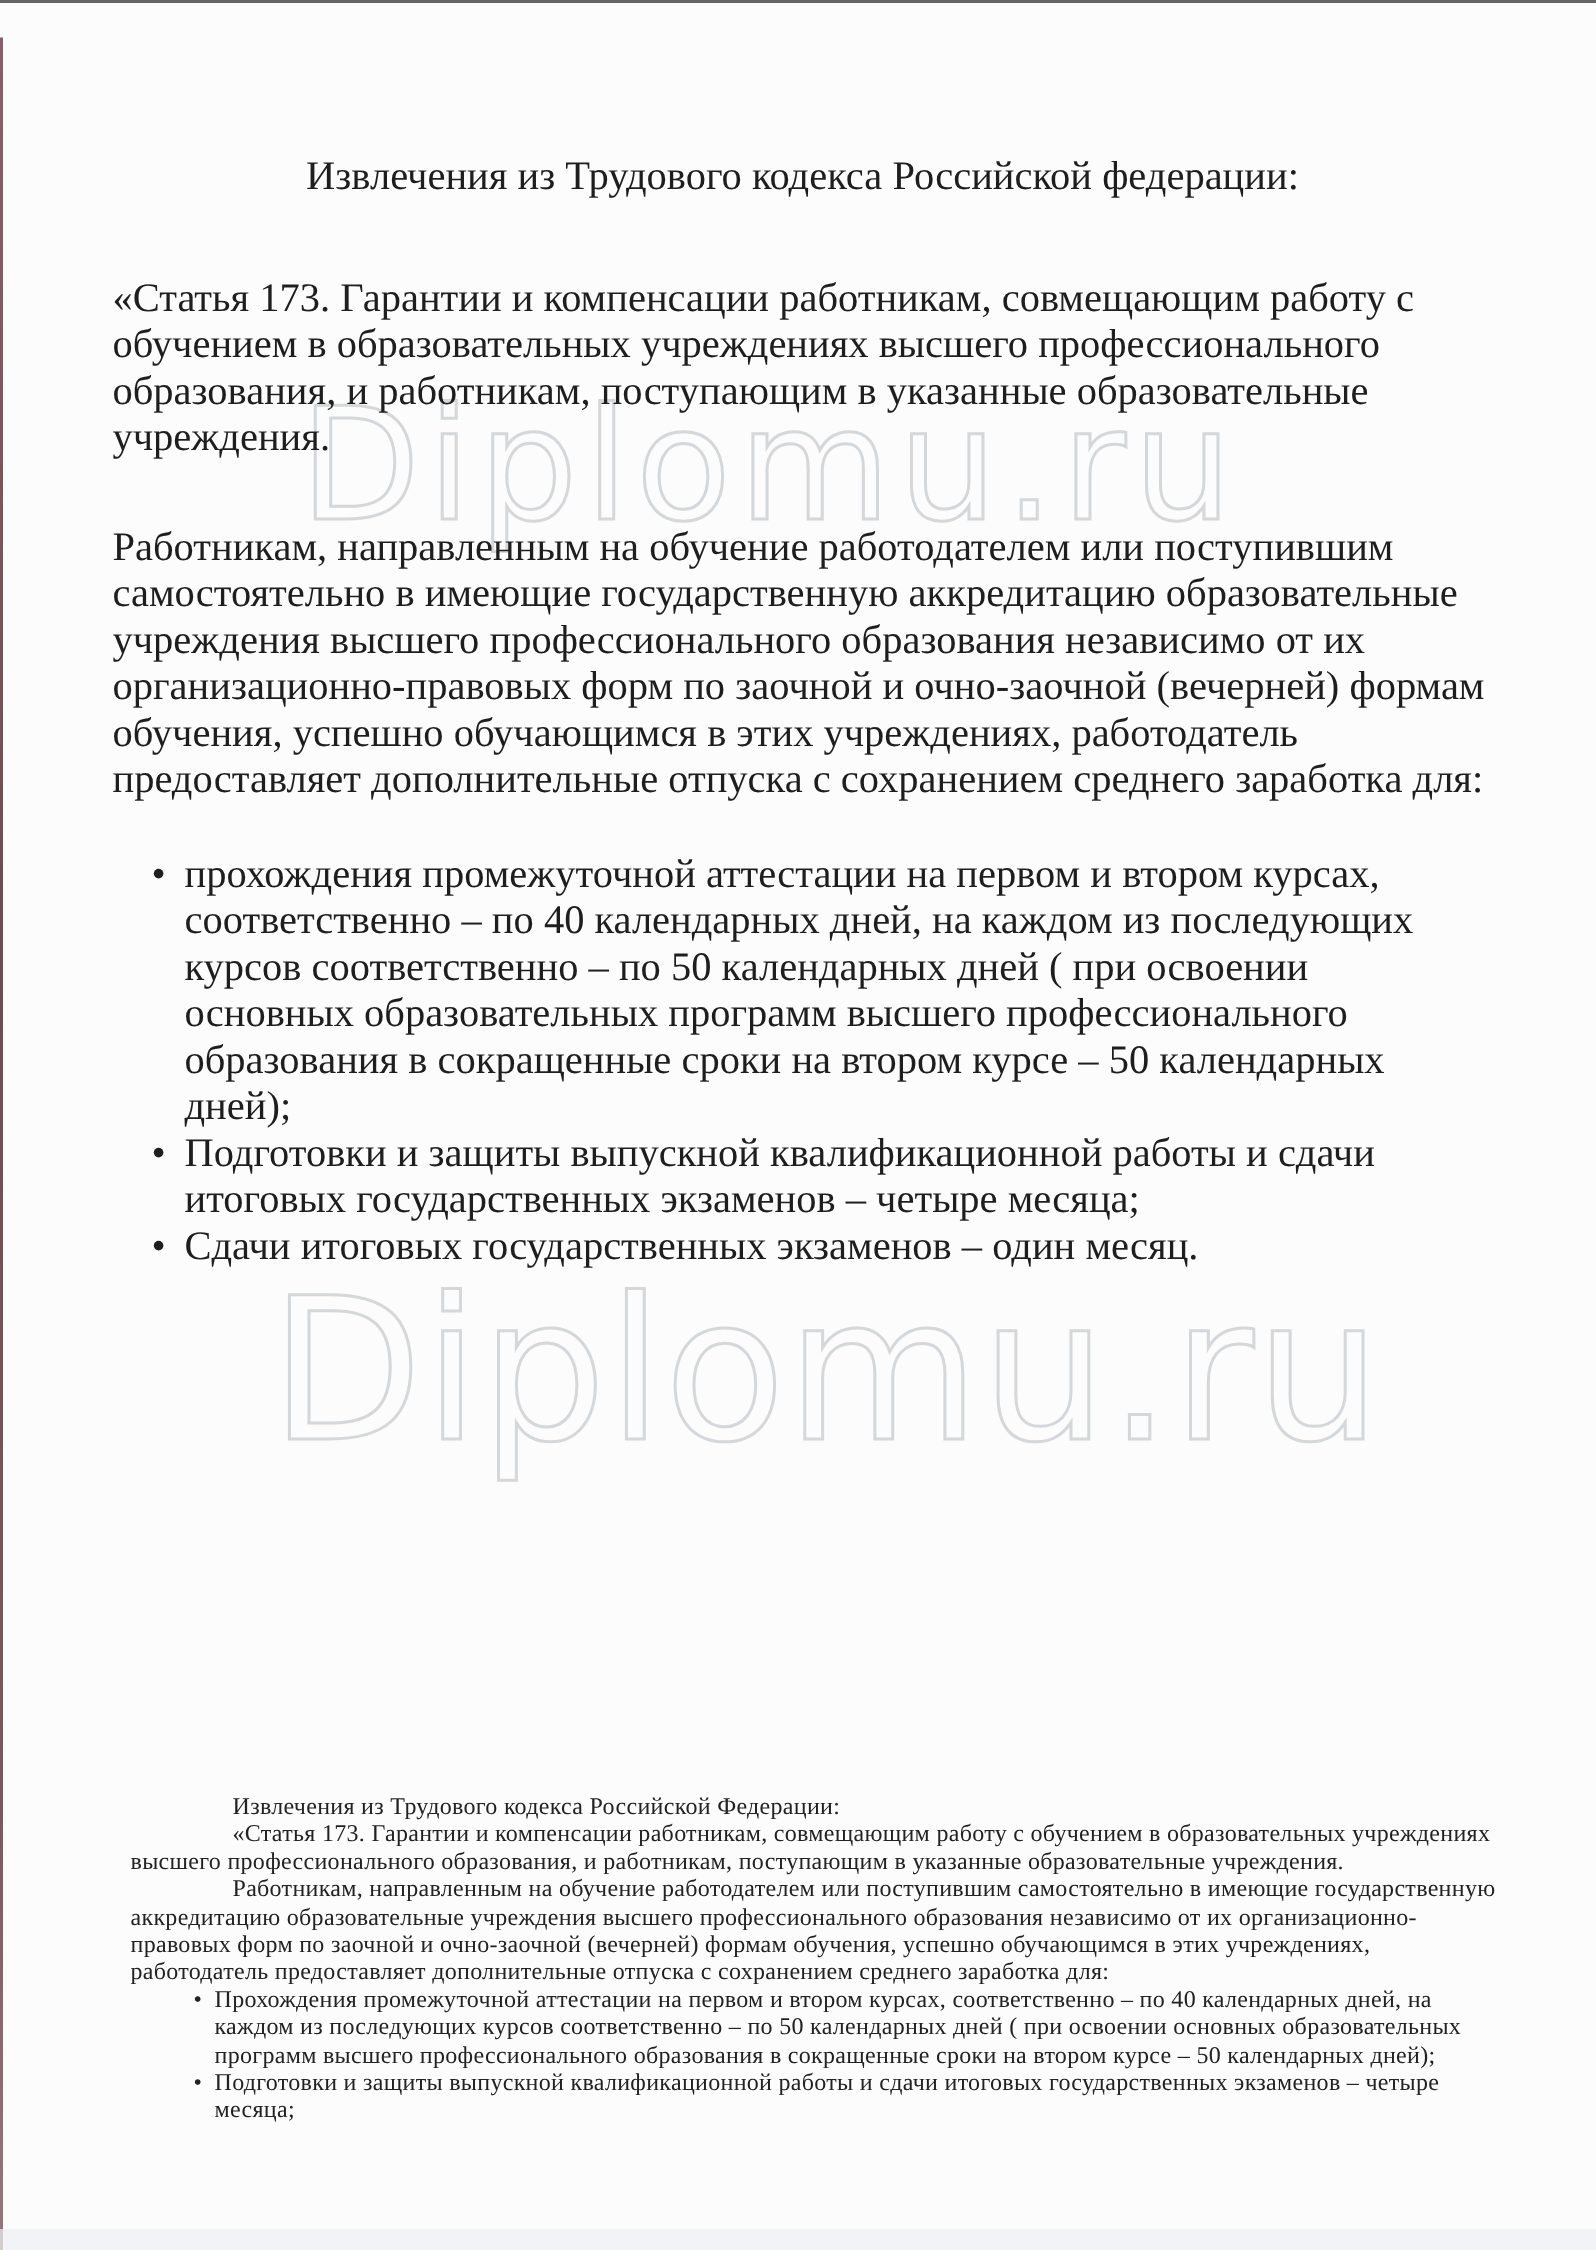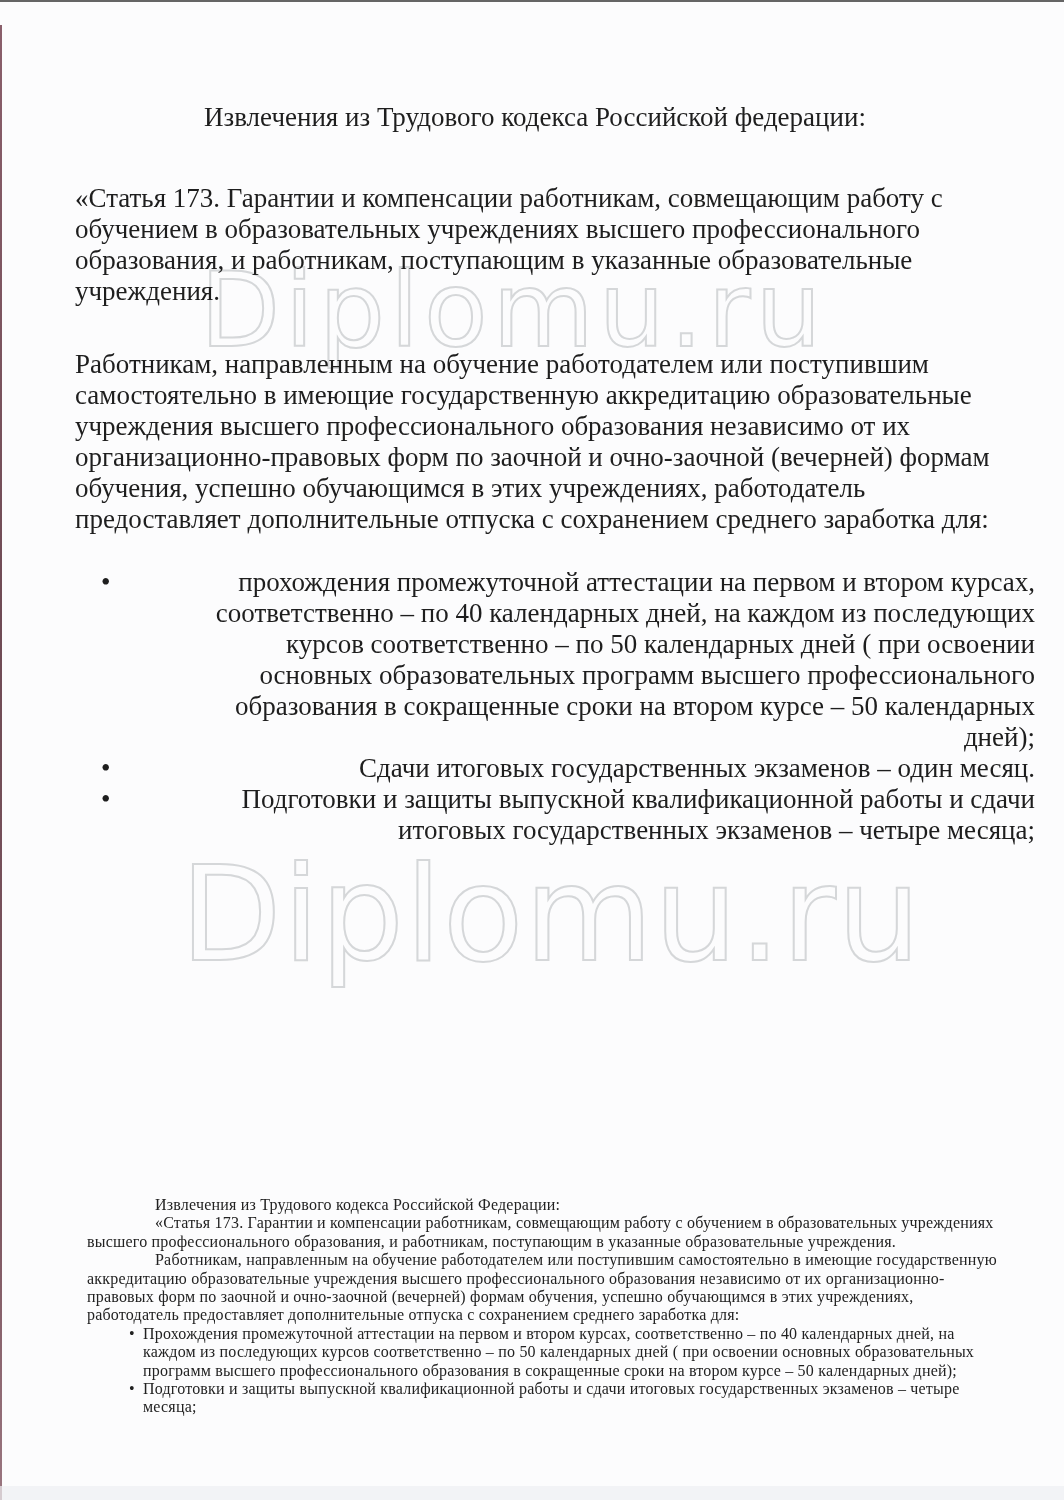--- a/index.html
+++ b/index.html
@@ -44,21 +44,21 @@
     z-index:1;
   }
   .doc-title {
     font-size:27px; font-weight:normal;
     text-align:center; margin-right:40px;
     line-height:34px;
   }
   .para { white-space:pre-line; }
   .para-article { margin-top:49px; }
   .para-body { margin-top:42px; }
-  .bullets { list-style:none; margin-top:32px;text-align:right; }
+  .bullets { list-style:none; margin-top:32px; }
   .bullets > li {
     position:relative; padding-left:48px; white-space:pre-line;
   }
   .bullets > li::before {
     content:"\2022";
     position:absolute; left:26px; top:0;
   }
 
   .footer-doc {
     position:absolute; left:87px; top:1196px; width:915px;
@@ -102,23 +102,23 @@
 обучения, успешно обучающимся в этих учреждениях, работодатель
 предоставляет дополнительные отпуска с сохранением среднего заработка для:</p>
 
     <ul class="bullets">
       <li>прохождения промежуточной аттестации на первом и втором курсах,
 соответственно – по 40 календарных дней, на каждом из последующих
 курсов соответственно – по 50 календарных дней ( при освоении
 основных образовательных программ высшего профессионального
 образования в сокращенные сроки на втором курсе – 50 календарных
 дней);</li>
-      <li>Сдачи итоговых государственных экзаменов – один месяц.</li>
       <li>Подготовки и защиты выпускной квалификационной работы и сдачи
 итоговых  государственных экзаменов – четыре месяца;</li>
+      <li>Сдачи итоговых государственных экзаменов – один месяц.</li>
     </ul>
   </div>
 
   <div class="footer-doc">
     <p class="f-para">Извлечения из Трудового кодекса Российской Федерации:</p>
     <p class="f-para">«Статья 173. Гарантии и компенсации работникам, совмещающим работу с обучением в образовательных учреждениях
 высшего профессионального образования, и работникам, поступающим в указанные образовательные учреждения.</p>
     <p class="f-para">Работникам, направленным на обучение работодателем или поступившим самостоятельно в имеющие государственную
 аккредитацию образовательные учреждения высшего профессионального образования независимо от их организационно-
 правовых форм по заочной и очно-заочной (вечерней) формам обучения, успешно обучающимся в этих учреждениях,

